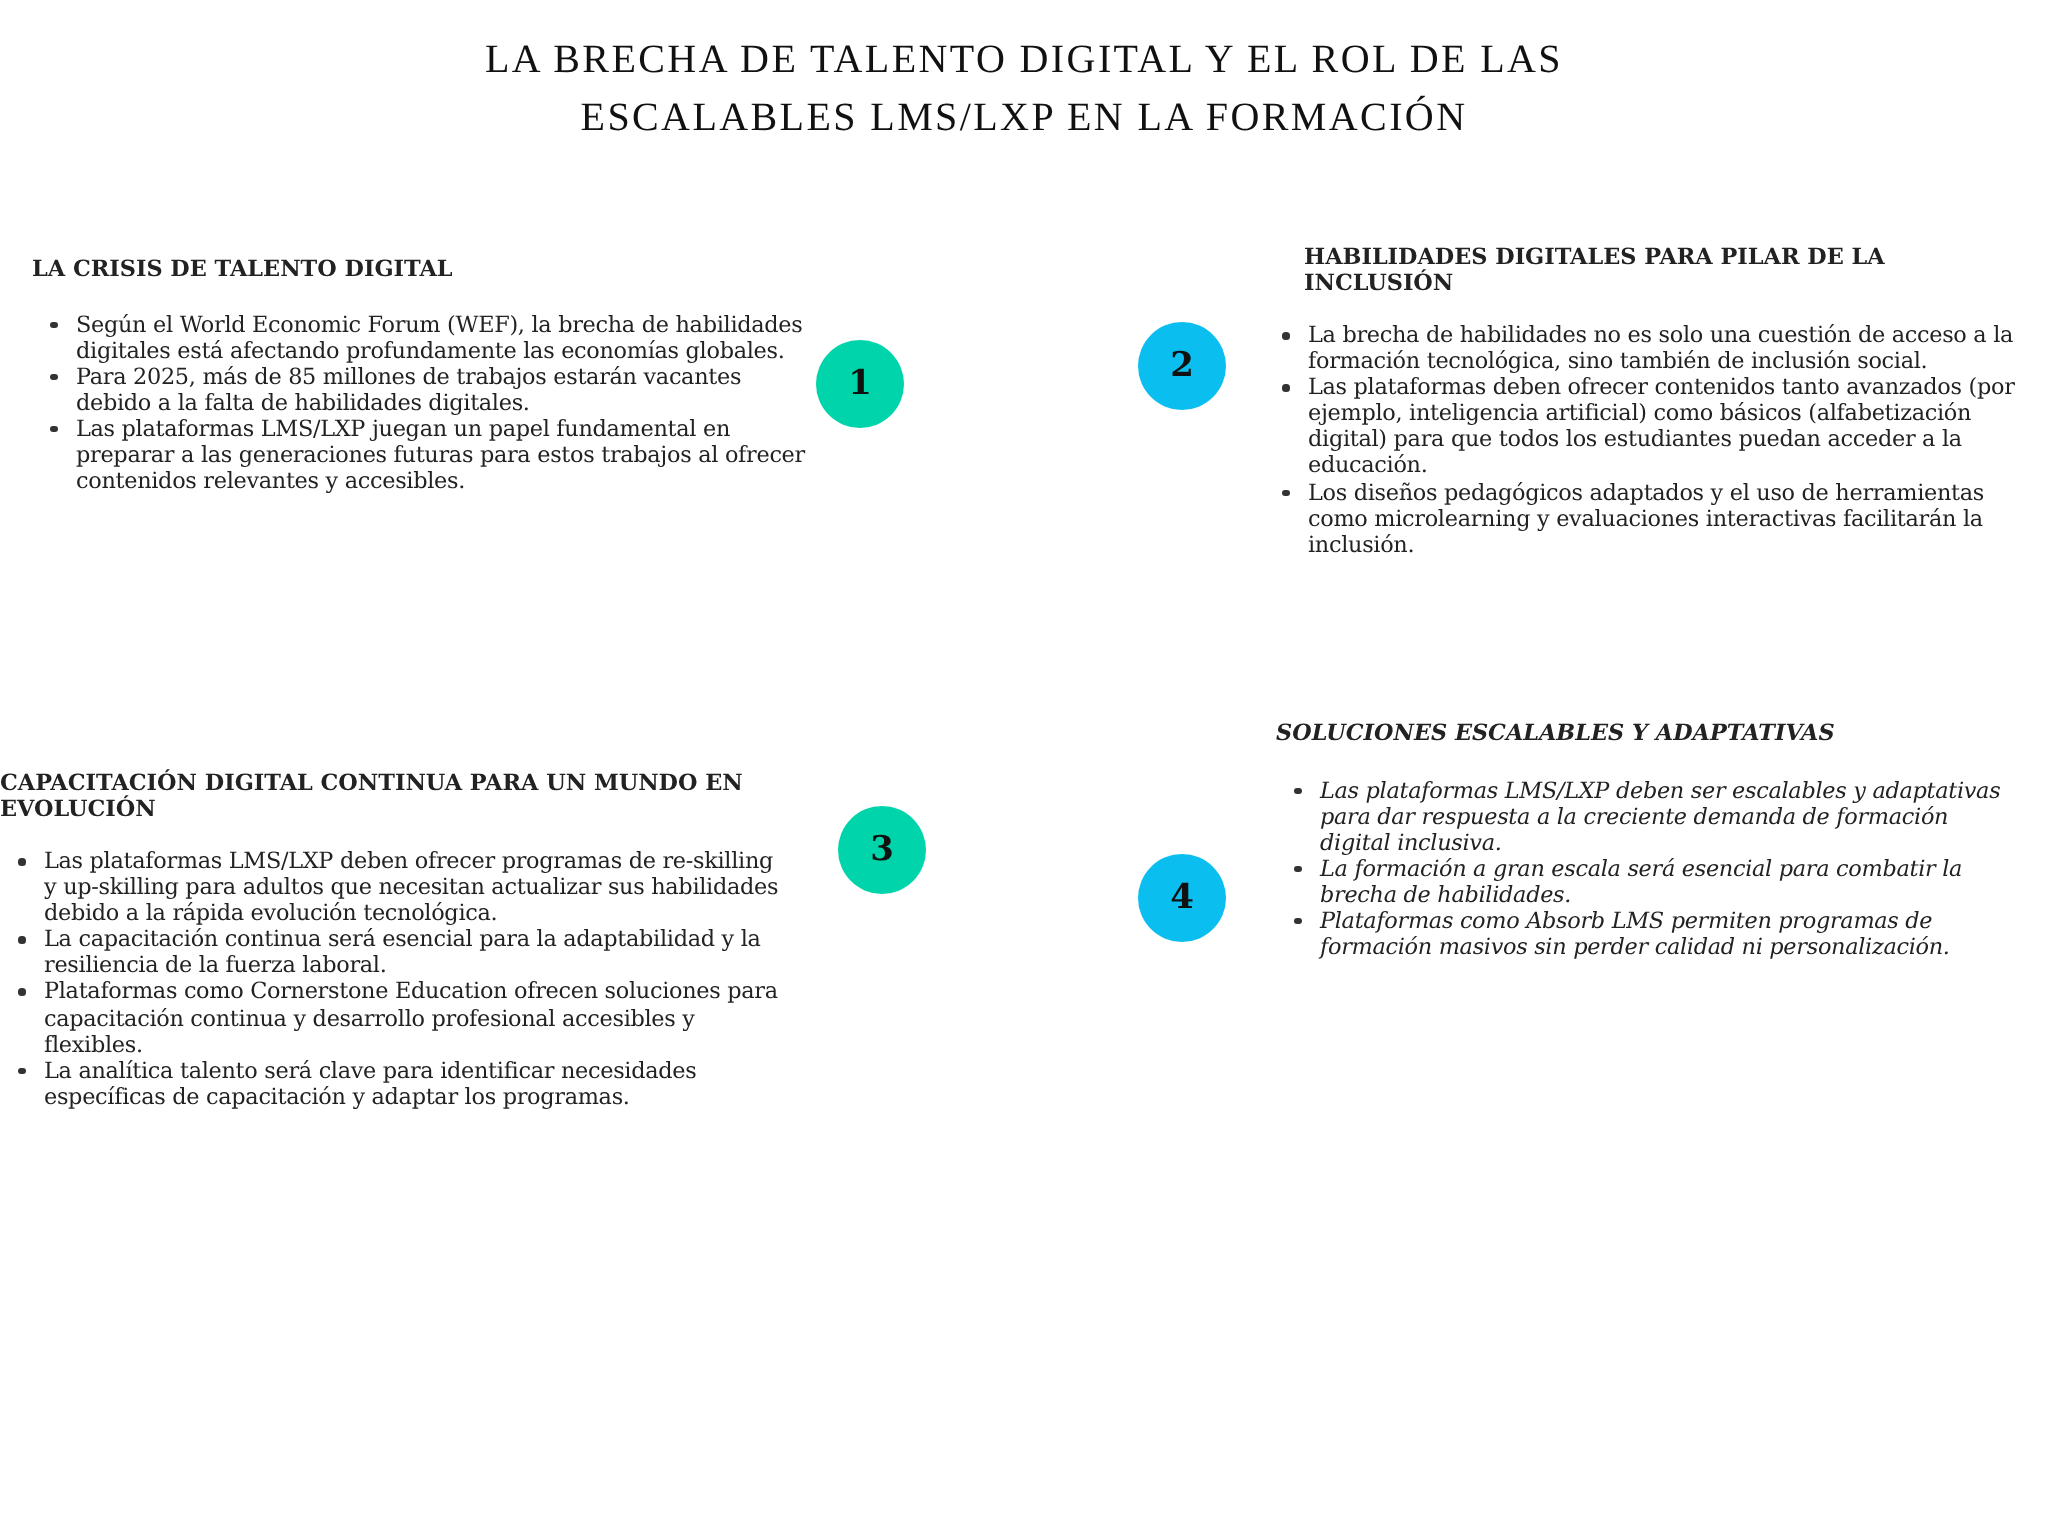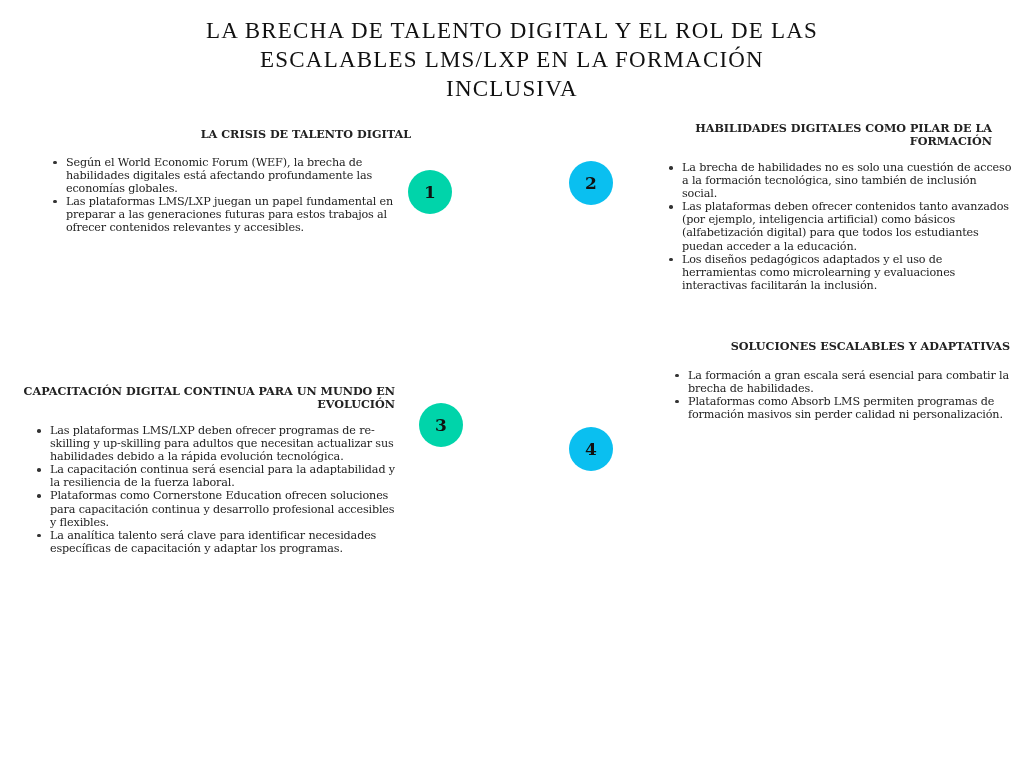--- a/index.html
+++ b/index.html
@@ -2,65 +2,65 @@
 <html><head>
 <meta charset="utf-8">
 <style>
   html, body { margin:0; padding:0; }
   body {
     width:1024px; height:768px; background:#ffffff; position:relative; overflow:hidden;
     font-family: "DejaVu Serif", "Liberation Serif", serif; color:#1a1a1a;
   }
   .title {
     position:absolute; left:150px; top:16px; width:724px; text-align:center;
-    font-family:"Liberation Serif", serif; font-size:23px; line-height:29px; letter-spacing:1.2px;
+    font-family:"Liberation Serif", serif; font-size:20px; line-height:29px; letter-spacing:1.2px;
     color:#111;
   }
   .section { position:absolute; }
   .section h2 {
-    margin:0; text-align:right; font-family:"DejaVu Serif", serif; font-weight:bold;
+    margin:0; text-align:left; font-family:"DejaVu Serif", serif; font-weight:bold;
     font-size:11.2px; line-height:12.5px; color:#222;
   }
   .section ul { margin:0; padding:0 0 0 22px; list-style:none; }
   .section li {
     position:relative; font-family:"DejaVu Serif", serif; font-size:11.2px; line-height:13.1px;
-    color:#222; letter-spacing:-0.15px;margin-left:28px;
+    color:#222; letter-spacing:-0.15px;
   }
   .section li::before {
     content:""; position:absolute; left:-13px; top:5px; width:3.5px; height:3.5px; border-radius:50%;
     background:#333;
   }
   .circle {
     position:absolute; width:44px; height:44px; border-radius:50%;
     display:flex; align-items:center; justify-content:center;
     font-family:"DejaVu Serif", serif; font-weight:bold; font-size:17px; color:#111;
   }
 </style>
 </head>
 <body>
 
 <div class="title">
   <div>LA BRECHA DE TALENTO DIGITAL Y EL ROL DE LAS</div>
   <div>ESCALABLES LMS/LXP EN LA FORMACIÓN</div>
-  <div>INCLUSIVA</div>
 </div>
 
 <div class="section" style="left:16px; top:128px; width:395px;">
   <h2>LA CRISIS DE TALENTO DIGITAL</h2>
   <ul style="margin-top:15px;">
     <li>Según el World Economic Forum (WEF), la brecha de habilidades digitales está afectando profundamente las economías globales.</li>
+    <li>Para 2025, más de 85 millones de trabajos estarán vacantes debido a la falta de habilidades digitales.</li>
     <li>Las plataformas LMS/LXP juegan un papel fundamental en preparar a las generaciones futuras para estos trabajos al ofrecer contenidos relevantes y accesibles.</li>
   </ul>
 </div>
 <div class="circle" style="left:408px; top:170px; background:#00d4aa;">
   <span>1</span>
 </div>
 
 <div class="section" style="left:632px; top:122px; width:380px;">
-  <h2 style="padding:0 20px;">HABILIDADES DIGITALES COMO PILAR DE LA FORMACIÓN</h2>
+  <h2 style="padding:0 20px;">HABILIDADES DIGITALES PARA PILAR DE LA INCLUSIÓN</h2>
   <ul style="margin-top:14px;">
     <li>La brecha de habilidades no es solo una cuestión de acceso a la formación tecnológica, sino también de inclusión social.</li>
     <li>Las plataformas deben ofrecer contenidos tanto avanzados (por ejemplo, inteligencia artificial) como básicos (alfabetización digital) para que todos los estudiantes puedan acceder a la educación.</li>
     <li>Los diseños pedagógicos adaptados y el uso de herramientas como microlearning y evaluaciones interactivas facilitarán la inclusión.</li>
   </ul>
 </div>
 <div class="circle" style="left:569px; top:161px; background:#0abff0;">
   <span>2</span>
 </div>
 
@@ -70,22 +70,23 @@
     <li>Las plataformas LMS/LXP deben ofrecer programas de re-skilling y up-skilling para adultos que necesitan actualizar sus habilidades debido a la rápida evolución tecnológica.</li>
     <li>La capacitación continua será esencial para la adaptabilidad y la resiliencia de la fuerza laboral.</li>
     <li>Plataformas como Cornerstone Education ofrecen soluciones para capacitación continua y desarrollo profesional accesibles y flexibles.</li>
     <li>La analítica talento será clave para identificar necesidades específicas de capacitación y adaptar los programas.</li>
   </ul>
 </div>
 <div class="circle" style="left:419px; top:403px; background:#00d4aa;">
   <span>3</span>
 </div>
 
-<div class="section" style="left:638px; top:340px; width:372px;">
+<div class="section" style="left:638px; top:360px; width:372px;font-style:italic;">
   <h2>SOLUCIONES ESCALABLES Y ADAPTATIVAS</h2>
   <ul style="margin-top:16px;">
+    <li>Las plataformas LMS/LXP deben ser escalables y adaptativas para dar respuesta a la creciente demanda de formación digital inclusiva.</li>
     <li>La formación a gran escala será esencial para combatir la brecha de habilidades.</li>
     <li>Plataformas como Absorb LMS permiten programas de formación masivos sin perder calidad ni personalización.</li>
   </ul>
 </div>
 <div class="circle" style="left:569px; top:427px; background:#0abff0;">
   <span>4</span>
 </div>
 
 </body></html>

